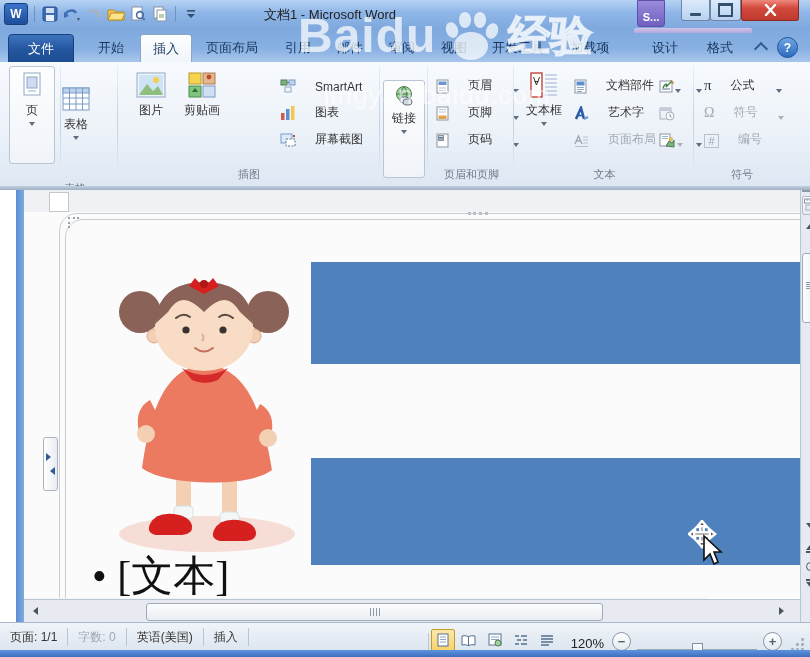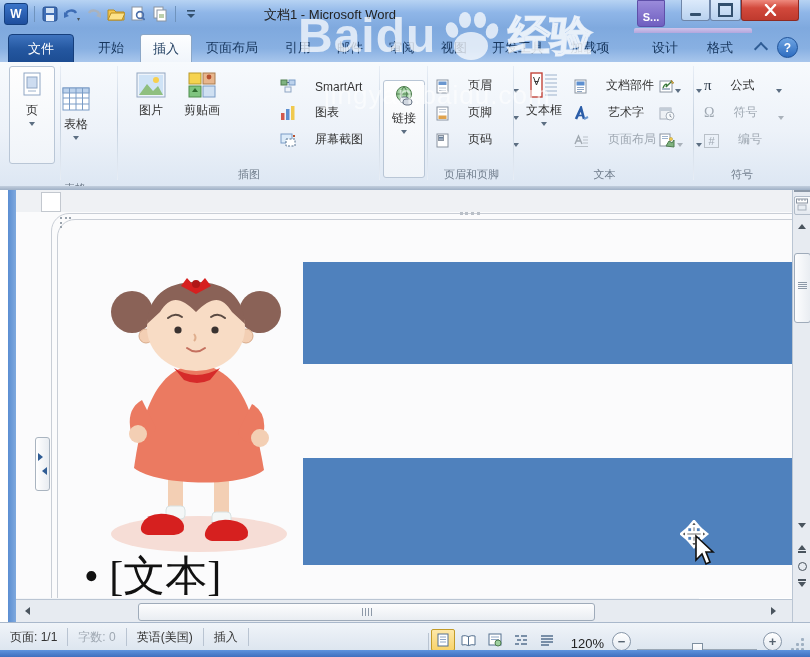--- a/index.html
+++ b/index.html
@@ -69,21 +69,21 @@
 
   
   #wm{left:298px;top:0;width:430px;height:118px;pointer-events:none;z-index:60;}
   #wm-row1{position:absolute;left:0;top:8px;display:flex;}
   #wm-brand{font-size:48px;font-weight:bold;color:rgba(255,255,255,.72);letter-spacing:1px;}
   #wm-suffix{font-size:42px;font-weight:bold;color:rgba(255,255,255,.28);
     -webkit-text-stroke:1.5px rgba(255,255,255,.75);margin-left:6px;}
   #wm-url{position:absolute;left:26px;top:80px;font-size:26px;color:rgba(255,255,255,.55);letter-spacing:1px;}
 
   
-  #main{left:8px;top:190px;width:691px;height:432px;background:#f3f5f8;}
+  #main{left:16px;top:190px;width:691px;height:432px;background:#f3f5f8;}
   #left-frame{left:0;top:0;width:8px;height:432px;background:linear-gradient(90deg,#5b8ed2,#7fa9de);}
   #right-frame{left:802px;top:0;width:8px;height:432px;background:linear-gradient(90deg,#7fa9de,#5b8ed2);}
   #top-strip{left:8px;top:0;width:776px;height:22px;background:#eff1f4;border-bottom:1px solid #c9ced4;}
   #corner-box{left:25px;top:2px;width:18px;height:18px;background:#fff;border:1px solid #c3c8cf;}
   #page{left:8px;top:22px;width:776px;height:386px;background:#fbfbfc;overflow:hidden;}
   .roundrect{position:absolute;border:1px solid #c9ced6;border-radius:18px;background:transparent;}
   #handle-corner{left:44px;top:5px;width:9px;height:9px;border-left:2px dotted #9aa3ad;border-top:2px dotted #9aa3ad;}
   #handle-top{left:444px;top:0px;width:20px;height:3px;border-top:3px dotted #b9bfc7;}
   .bluebar{position:absolute;left:287px;width:489px;}
   #bullet-line{left:68px;top:336px;font-family:"Liberation Serif","DejaVu Serif",serif;

